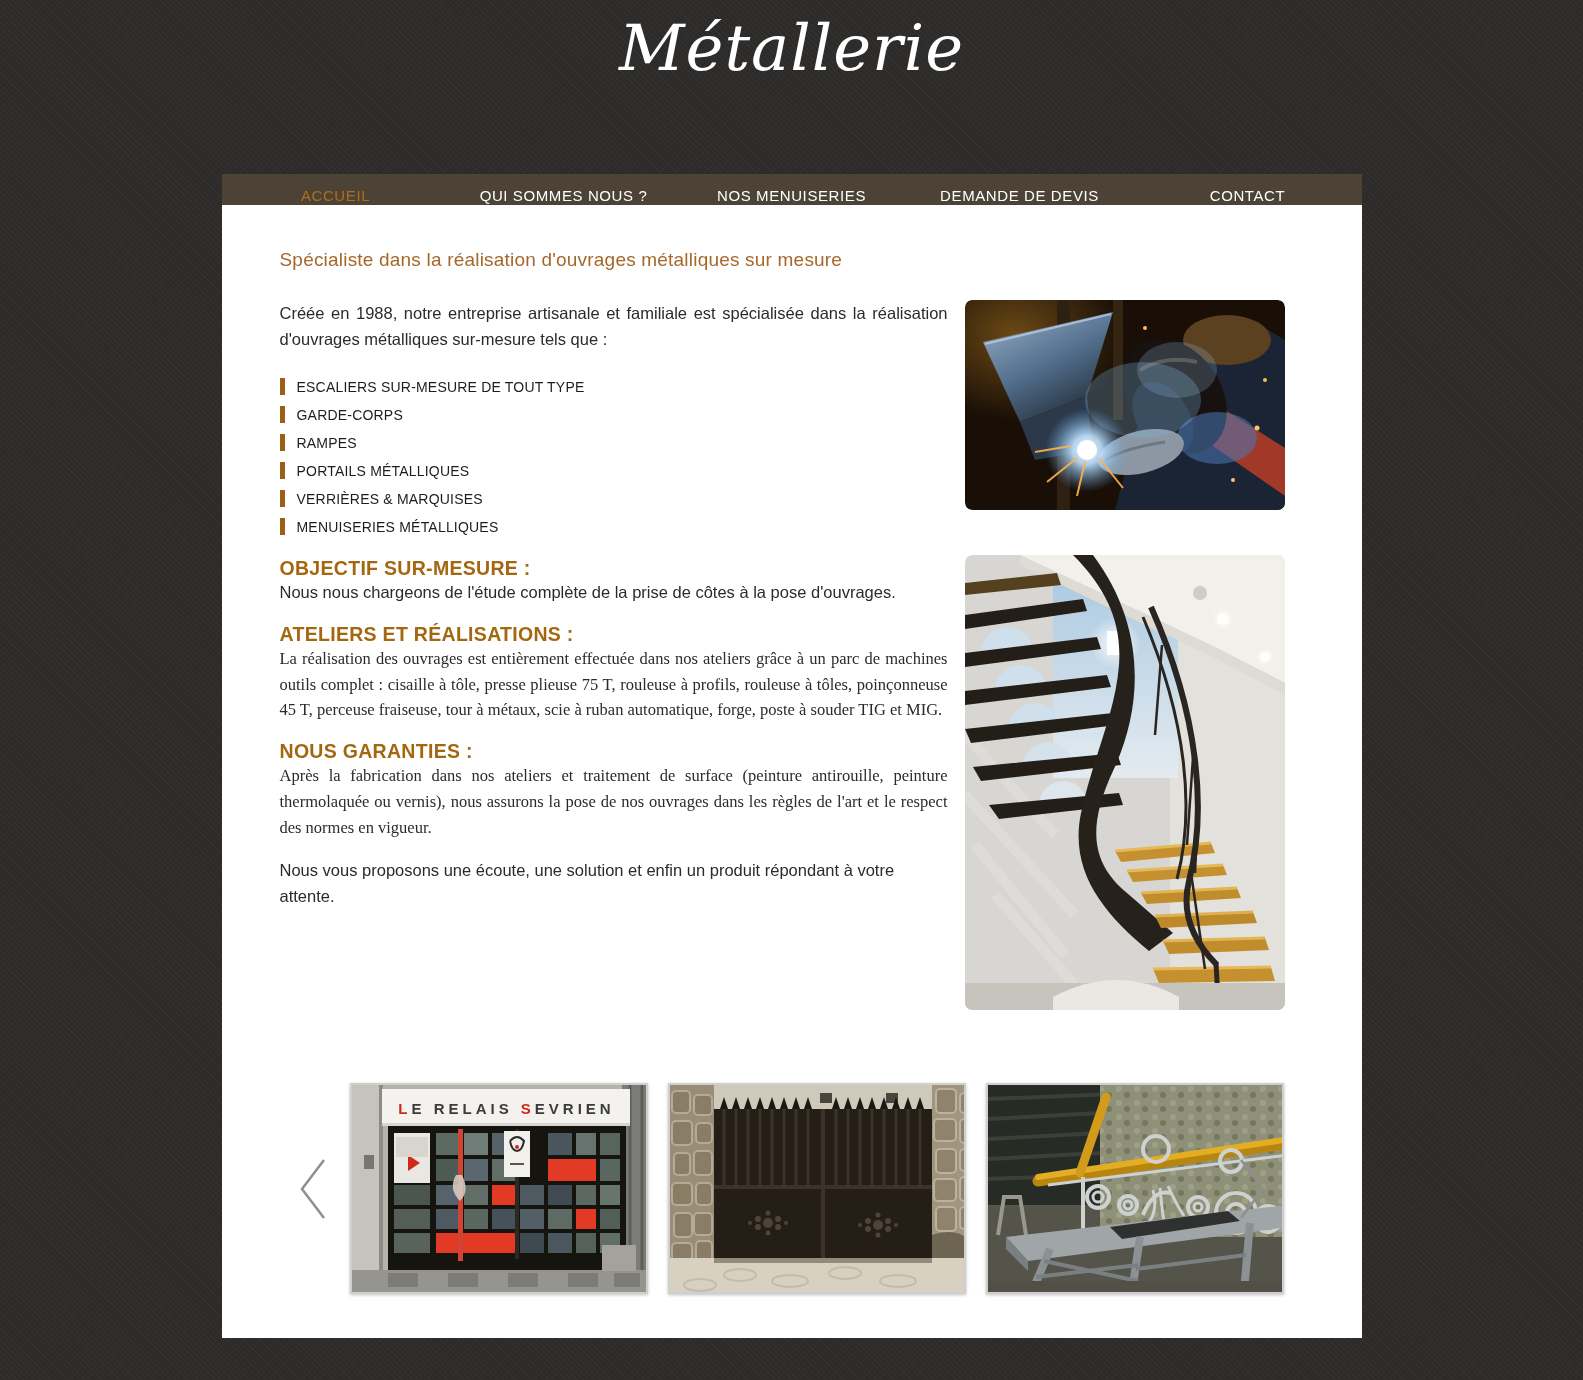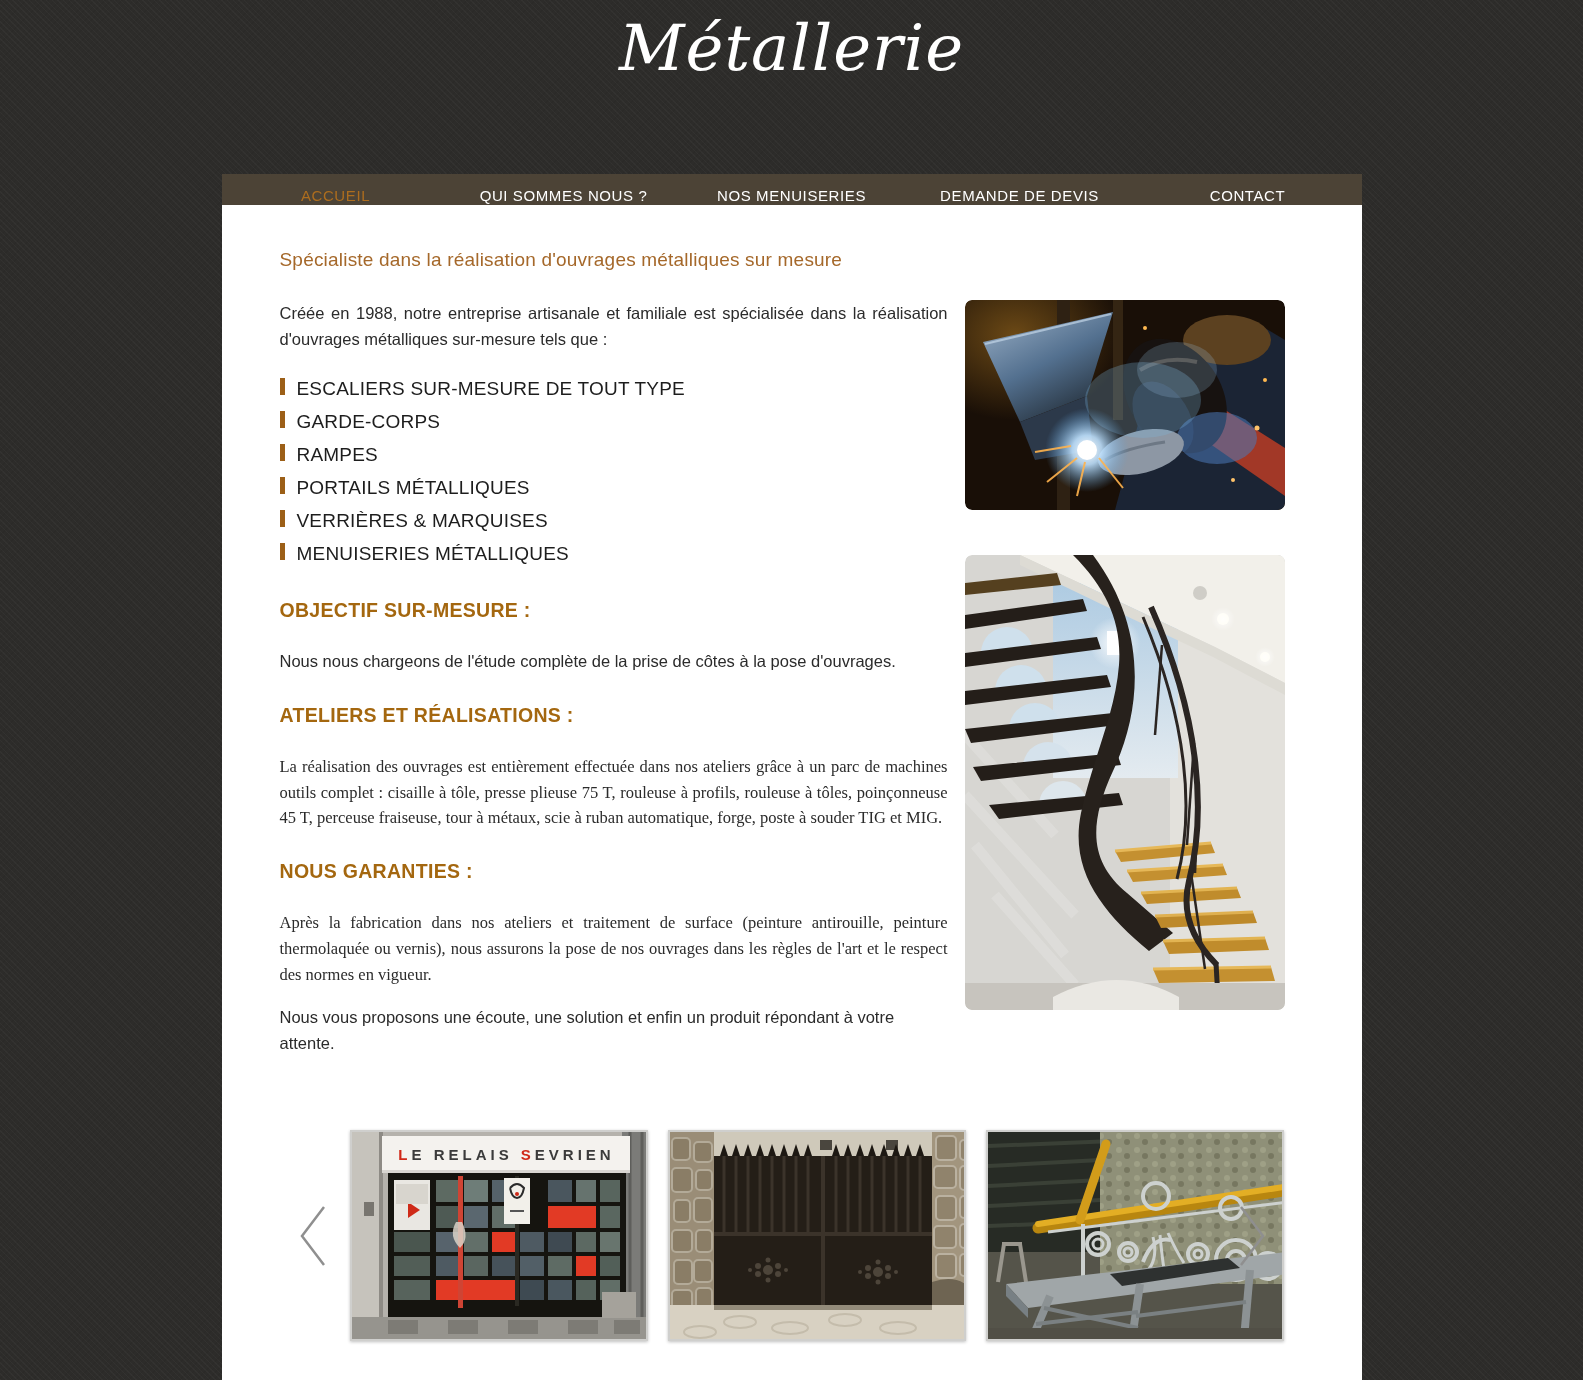--- a/index.html
+++ b/index.html
@@ -41,32 +41,32 @@
   h1.page-title {
     padding-top:44px; font-size:19px; font-weight:400; color:#a5682a;
     letter-spacing:0.2px;
   }
   .columns { display:flex; margin-top:29px; }
   .left-col { width:668px; }
   .right-col { width:320px; margin-left:17px; }
   .intro { font-size:16.5px; line-height:1.58; text-align:justify; color:#2b2b2b; }
   ul.services { list-style:none; margin-top:20px; }
   ul.services li {
-    display:flex; align-items:flex-start; padding:5.5px 0; font-size:19px;
+    display:flex; align-items:flex-end; padding:5.5px 0; font-size:14px;
     color:#1d1d1d; letter-spacing:0.2px;
   }
   .bullet-bar {
     display:inline-block; width:5px; height:17px; background:#9c5f17;
     margin-right:12px; flex:0 0 auto;
   }
   h2.section-heading {
     font-size:19.5px; font-weight:700; color:#a4670f; letter-spacing:0.3px;
-    margin-top:29px;
-  }
-  .section-para { font-size:16.5px; line-height:1.56; margin-top:27px; color:#2b2b2b; }
+    margin-top:17px;
+  }
+  .section-para { font-size:16.5px; line-height:1.56; color:#2b2b2b; }
   .justify { text-align:justify;font-family:Liberation Serif, serif; }
   
   figure.photo { position:relative; overflow:hidden; }
   .photo-top { border-radius:7px; }
   .photo-top svg { display:block; border-radius:7px; }
   .stair-photo { margin-top:45px; }
   
   .carousel { position:relative; margin-top:73px; height:215px; }
   .slides { display:flex; gap:20px; padding-left:70px; }
   .slide {

